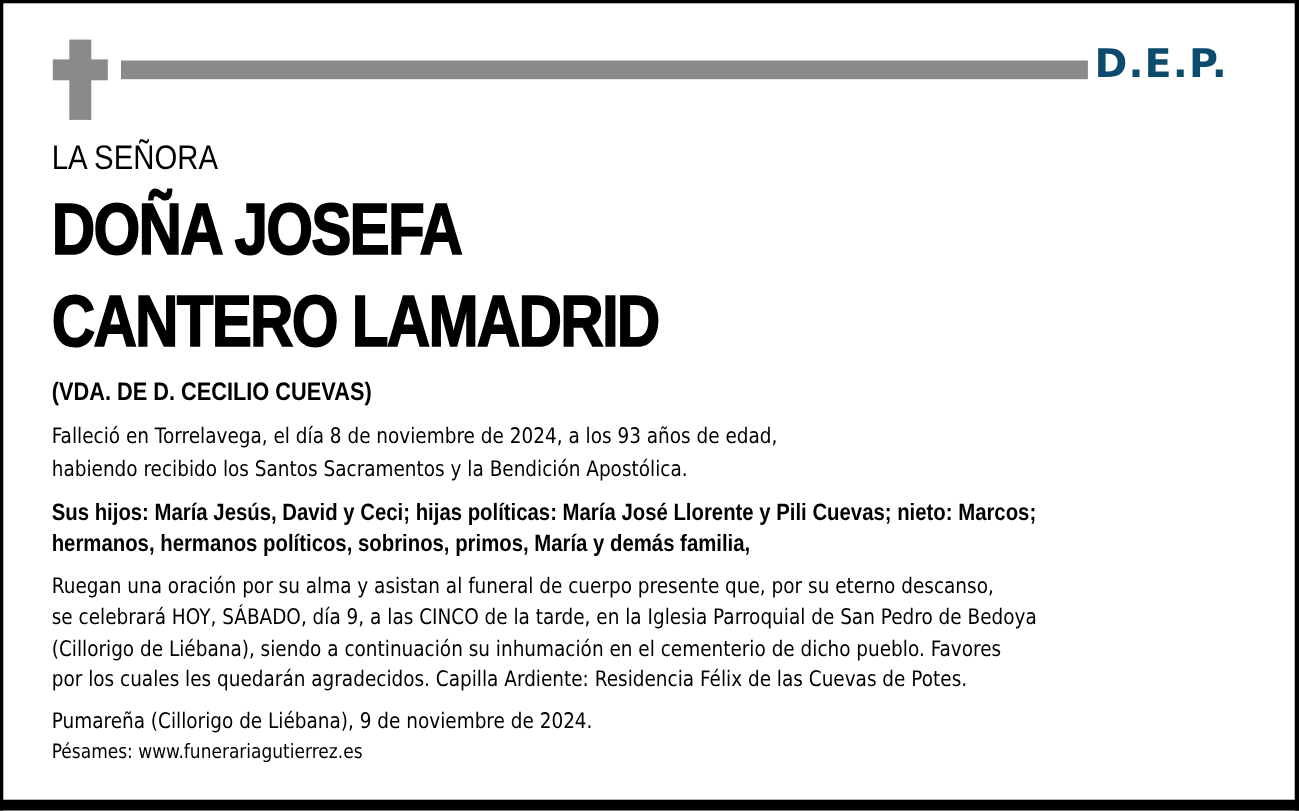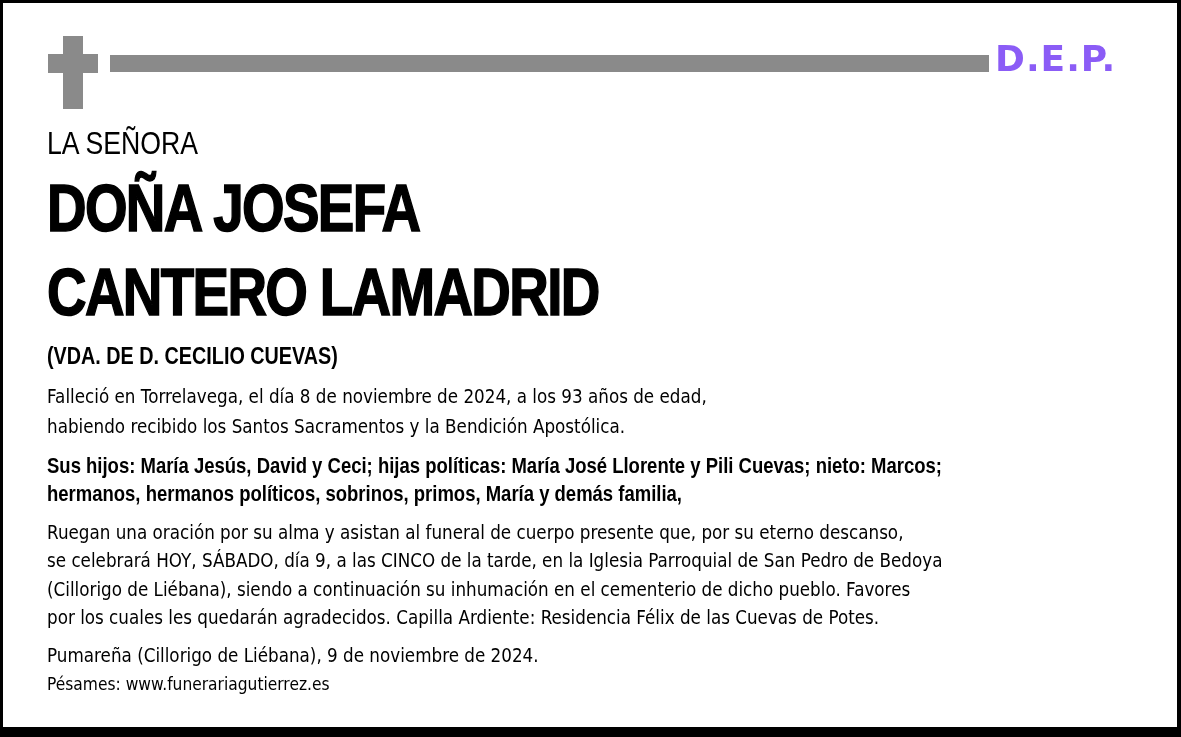--- a/index.html
+++ b/index.html
@@ -10,21 +10,21 @@
     border-left: 3px solid #000; border-top: 3px solid #000; border-right: 4px solid #000;
     background: #fff;
   }
   .bottom-bar { position: absolute; left: 0; top: 727px; width: 1181px; height: 10px; background: #000; }
   .cross-v { position: absolute; left: 63px; top: 36px; width: 20px; height: 73px; background: #8a8a8a; }
   .cross-h { position: absolute; left: 48px; top: 54px; width: 50px; height: 19px; background: #8a8a8a; }
   .rule { position: absolute; left: 110px; top: 55px; width: 879px; height: 17px; background: #8a8a8a; }
   .dep {
     position: absolute; left: 995px; top: 34px; height: 50px;
     font-family: "DejaVu Sans", sans-serif; font-weight: bold; font-size: 36px;
-    color: #8b5cf6; letter-spacing: 1px; line-height: 50px;
+    color: #0c4a6e; letter-spacing: 1px; line-height: 50px;
   }
   .text { position: absolute; left: 47px; color: #000; white-space: nowrap; }
   .senora {
     top: 124px; font-family: "Liberation Sans Narrow", "Liberation Sans", sans-serif;
     font-size: 31px; line-height: 40px; transform: scaleX(0.86); transform-origin: left top;
   }
   .name {
     font-family: "Liberation Sans", sans-serif; font-weight: bold;
     font-size: 66px; line-height: 76px; letter-spacing: -2px;
     transform: scaleX(0.83); transform-origin: left top;

